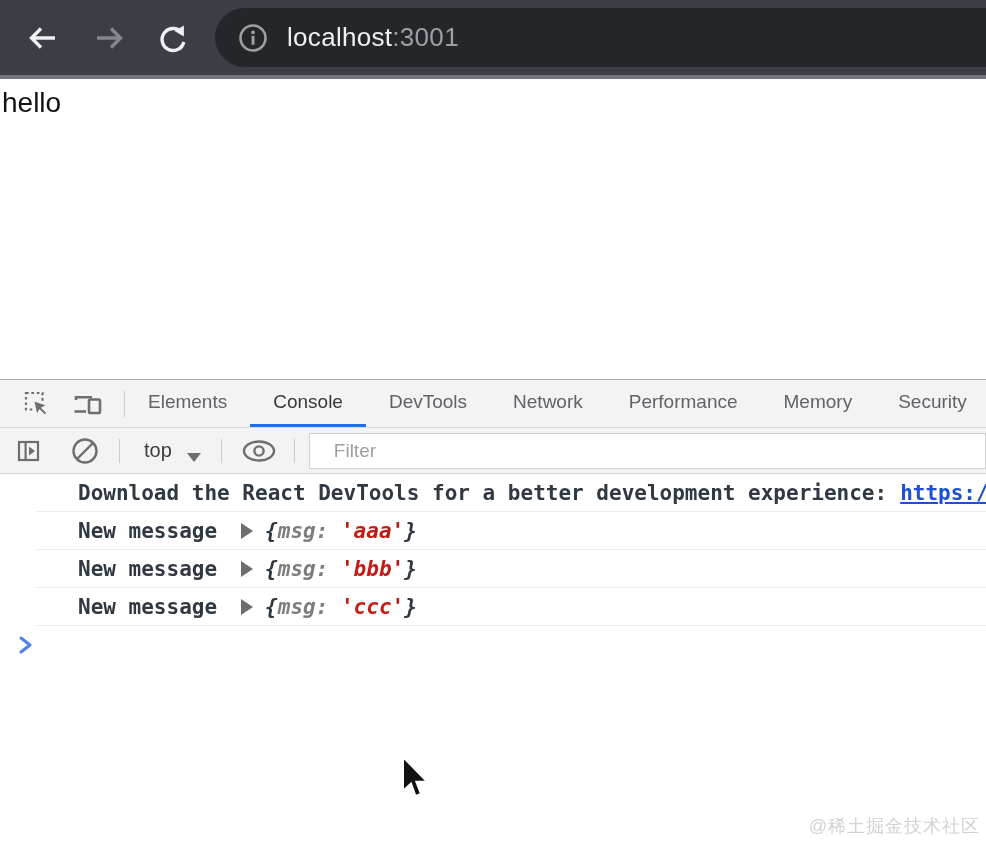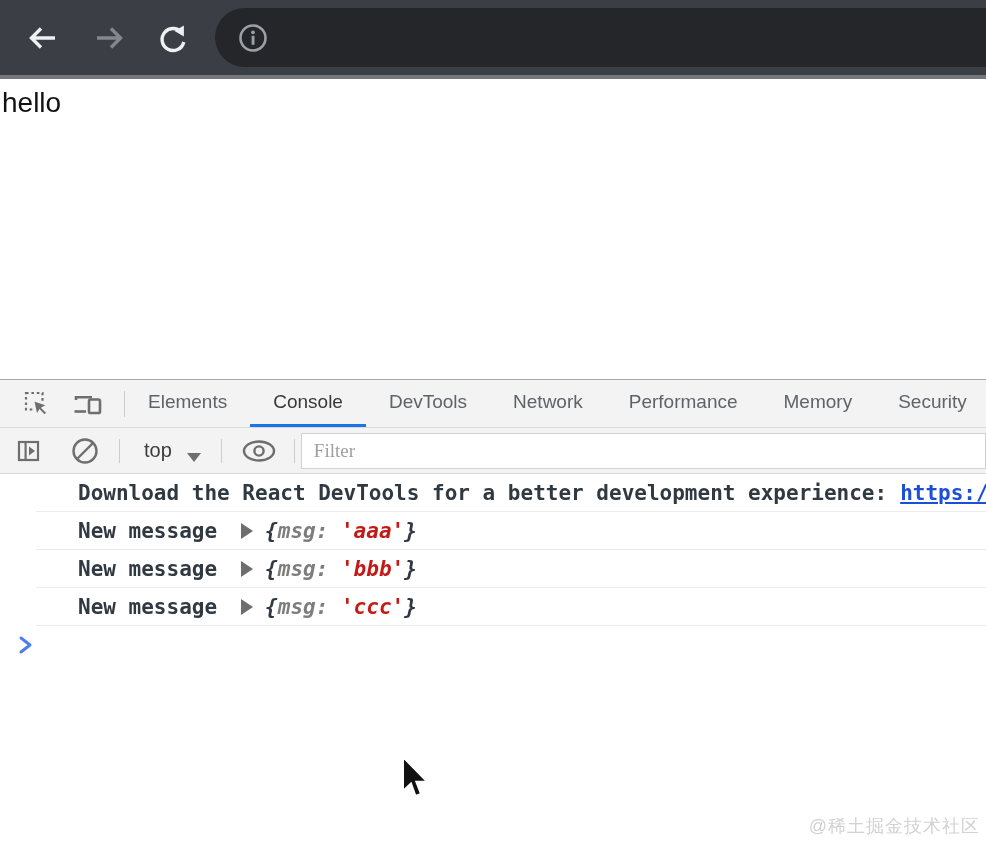--- a/index.html
+++ b/index.html
@@ -51,23 +51,23 @@
   .console-toolbar {
     height: 46px; background: #f3f3f3; border-bottom: 1px solid #d9d9d9;
     display: flex; align-items: center;
   }
   .console-toolbar .icon-btn { display: flex; align-items: center; justify-content: center; flex: 0 0 auto; }
   .ct-sep { width: 1px; height: 24px; background: #ccc; margin: 0 2px; flex: 0 0 auto; }
   .ctx-select { display: flex; align-items: flex-end; margin: 0 18px 0 22px; flex: 0 0 auto; }
   .ctx-label { font-size: 20px; color: #3c3c3c; }
   .caret-down { width: 0; height: 0; border-left: 7px solid transparent; border-right: 7px solid transparent; border-top: 9px solid #6e6e6e; margin-left: 15px; }
   .filter-input {
-    flex: 1 1 auto; height: 36px; margin-left: 4px; border: 1px solid #d0d0d0;
-    background: #fff; font-size: 19px; color: #333; padding: 0 12px; outline: none;
-    font-family: Liberation Serif, serif;
+    flex: 1 1 auto; height: 36px; margin-left: 12px; border: 1px solid #d0d0d0;
+    background: #fff; font-size: 19px; color: #333; padding: 0 24px; outline: none;
+    font-family: Liberation Sans, sans-serif;
   }
   .filter-input::placeholder { color: #9e9e9e; }
 
   .console-log { background: #fff; font-family: "DejaVu Sans Mono", monospace; }
   .log-row {
     min-height: 38px; display: flex; align-items: center; border-bottom: 1px solid #ececec;
     padding-left: 42px; font-size: 21px; font-weight: bold; color: #303942;
     white-space: pre; overflow: hidden; margin-left: 36px;
   }
   .log-link { color: #1d4ed8; text-decoration: underline; margin-left: 13px; }
@@ -105,20 +105,21 @@
       <path d="M28.3 14.5 A11 11 0 1 0 29.8 23" stroke="#eef0f2" stroke-width="3.4"></path>
       <polygon points="29.9,6.5 29.9,17.5 20.5,12" fill="#eef0f2"></polygon>
     </svg>
   </div>
   <div class="address-pill">
     <svg width="34" height="34" viewBox="0 0 34 34" fill="none">
       <circle cx="17" cy="17" r="12.5" stroke="#9ba0a6" stroke-width="2.6"></circle>
       <circle cx="17" cy="11.3" r="1.9" fill="#9ba0a6"></circle>
       <rect x="15.6" y="14.8" width="2.9" height="9" fill="#9ba0a6"></rect>
     </svg>
+    <div class="url"><span class="host">localhost</span><span class="port">:3001</span></div>
   </div>
 </header>
 
 <main class="page">
   <div class="hello">hello</div>
 </main>
 
 <section class="devtools">
 
   <div class="tabbar">

